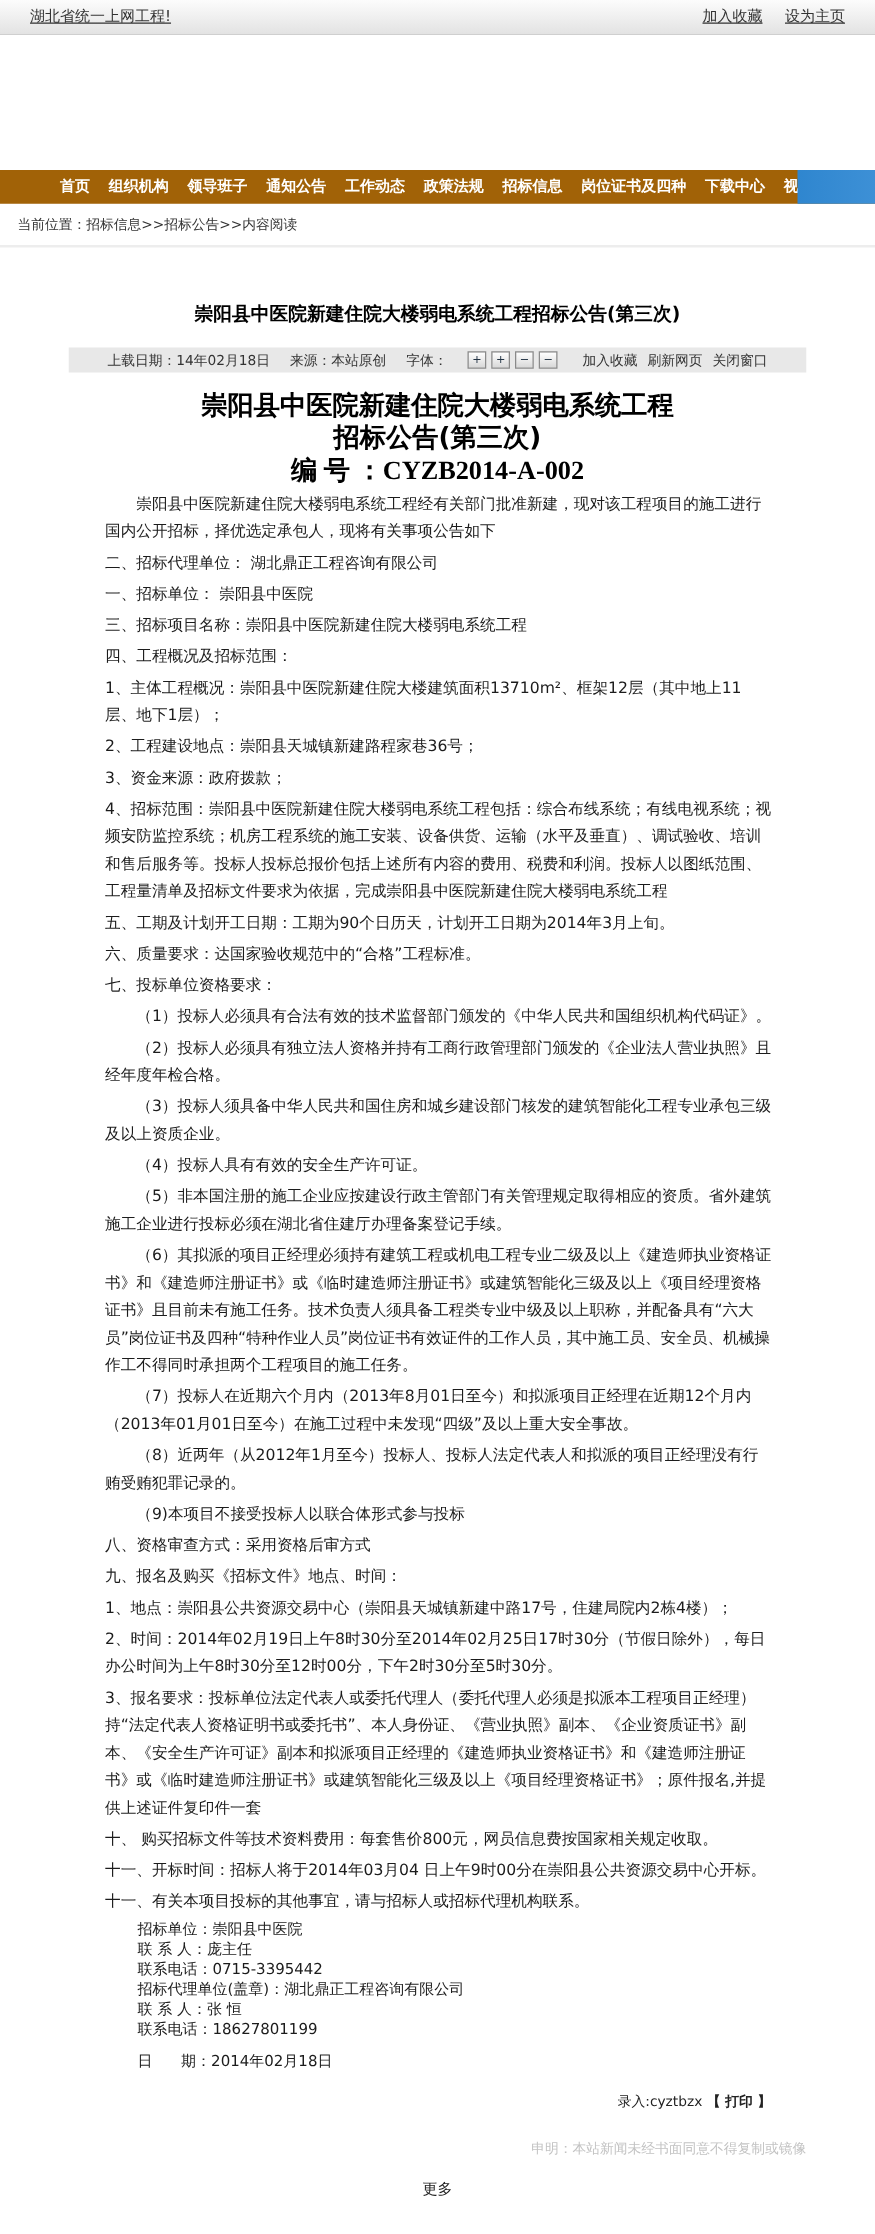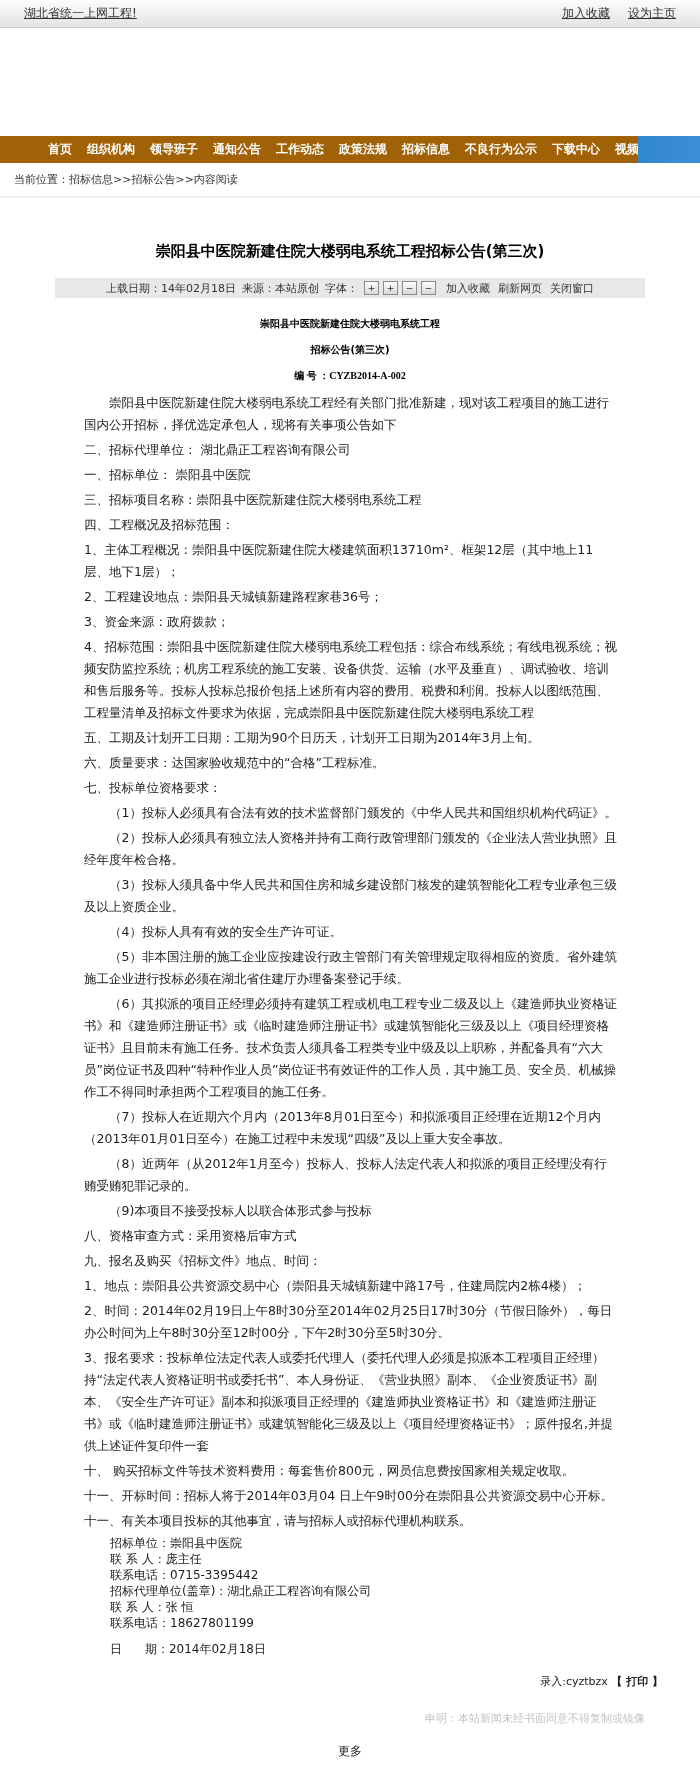--- a/index.html
+++ b/index.html
@@ -29,38 +29,38 @@
     background:linear-gradient(90deg,#2f86cf,#3d90d6);
   }
   .crumb {
     padding:9px 0 9px 14px; font-size:11px; color:#333;
     border-bottom:2px solid #ededed;
   }
   .gap-title { height:44px; }
   .art-title { text-align:center; font-size:15px; font-weight:bold; color:#000; }
   .metabar {
     margin:17px auto 0; width:590px; height:20px; background:#e8e8e8;
-    display:flex; justify-content:center; align-items:center; gap:6px;
+    display:flex; justify-content:center; align-items:center; gap:16px;
     font-size:11px; color:#333; white-space:nowrap;
   }
   .metabar .fico {
     width:15px; height:14px; border:1px solid #8a8a8a; background:linear-gradient(#fff,#d8d8d8);
     display:inline-flex; align-items:center; justify-content:center;
     font-size:9px; line-height:1; color:#234; cursor:pointer;
   }
   .metabar .act { cursor:pointer; }
-  .heading { margin-top:13px; text-align:center; font-size:10px; font-weight:bold; line-height:26px; color:#000; }
+  .heading { margin-top:13px; text-align:center; font-size:21px; font-weight:bold; line-height:26px; color:#000; }
   .heading .h-line3 { font-family:"Liberation Serif","DejaVu Serif",serif; }
   .bodytext { margin:3px 0 0 81px; width:540px; font-size:12.5px; line-height:22px; color:#1c1c1c; }
   .bodytext p { margin:3px; }
   .bodytext p.ind { text-indent:2em; }
   .contacts { margin:1px 0 0 110px; font-size:12px; line-height:16px; color:#1c1c1c; }
   .contacts div { white-space:pre; }
   .dateline { margin:10px 0 0 110px; font-size:12px; color:#1c1c1c; white-space:pre; }
-  .entryline { margin-top:16px; text-align:right; padding-right:37px; font-size:11px; color:#222; }
+  .entryline { margin-top:16px; text-align:right; padding-right:83px; font-size:11px; color:#222; }
   .entryline .print { font-weight:bold; cursor:pointer; }
   .noticeline { margin-top:22px; text-align:right; padding-right:55px; font-size:11px; color:#c3c3c3; }
   .moreline { margin-top:17px; text-align:center; font-size:12px; color:#222; }
   .moreline span { cursor:pointer; }
   .share-wrap { margin-top:27px; text-align:center; }
   .share-btn {
     font-size:11px; font-weight:bold; color:#123; padding:1px 8px;
     border:1px solid #6f93b4; background:#fdfdfd; cursor:pointer;
     font-family:"DejaVu Sans","Liberation Sans",sans-serif;
     margin-top:26px;
@@ -82,21 +82,21 @@
 <div class="banner"></div>
 
 <div class="nav">
     <span class="nav-item">首页</span>
     <span class="nav-item">组织机构</span>
     <span class="nav-item">领导班子</span>
     <span class="nav-item">通知公告</span>
     <span class="nav-item">工作动态</span>
     <span class="nav-item">政策法规</span>
     <span class="nav-item">招标信息</span>
-    <span class="nav-item">不良行为公示</span>
+    <span class="nav-item">岗位证书及四种</span>
     <span class="nav-item">下载中心</span>
     <span class="nav-item">视频新闻</span>
     <span class="nav-item">图片集锦</span>
     <span class="nav-endcap"></span>
   </div>
 
 <div class="crumb">当前位置：招标信息&gt;&gt;招标公告&gt;&gt;内容阅读</div>
 
 <div class="gap-title"></div>
 

